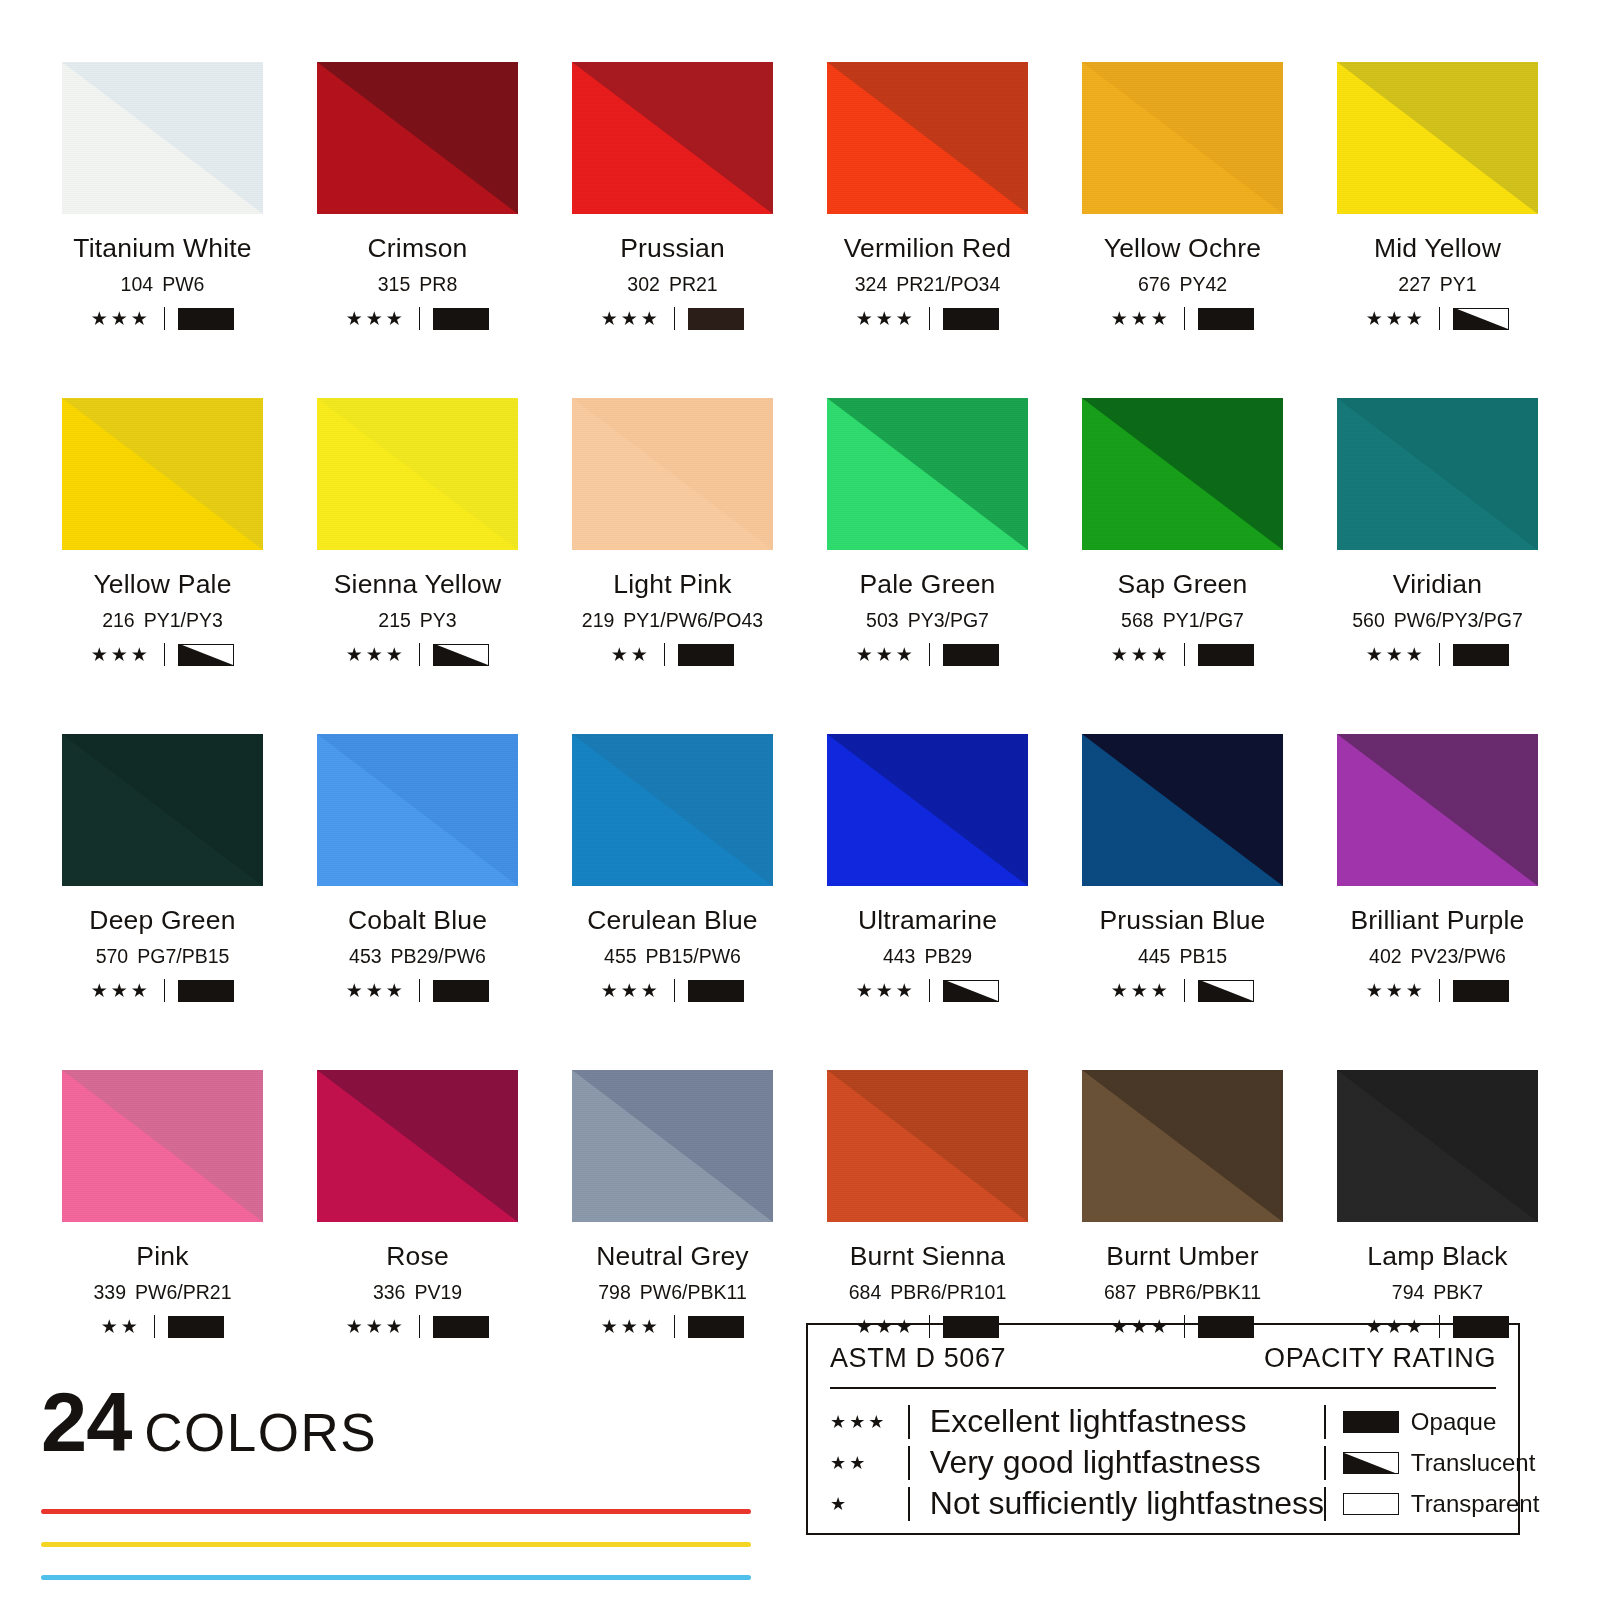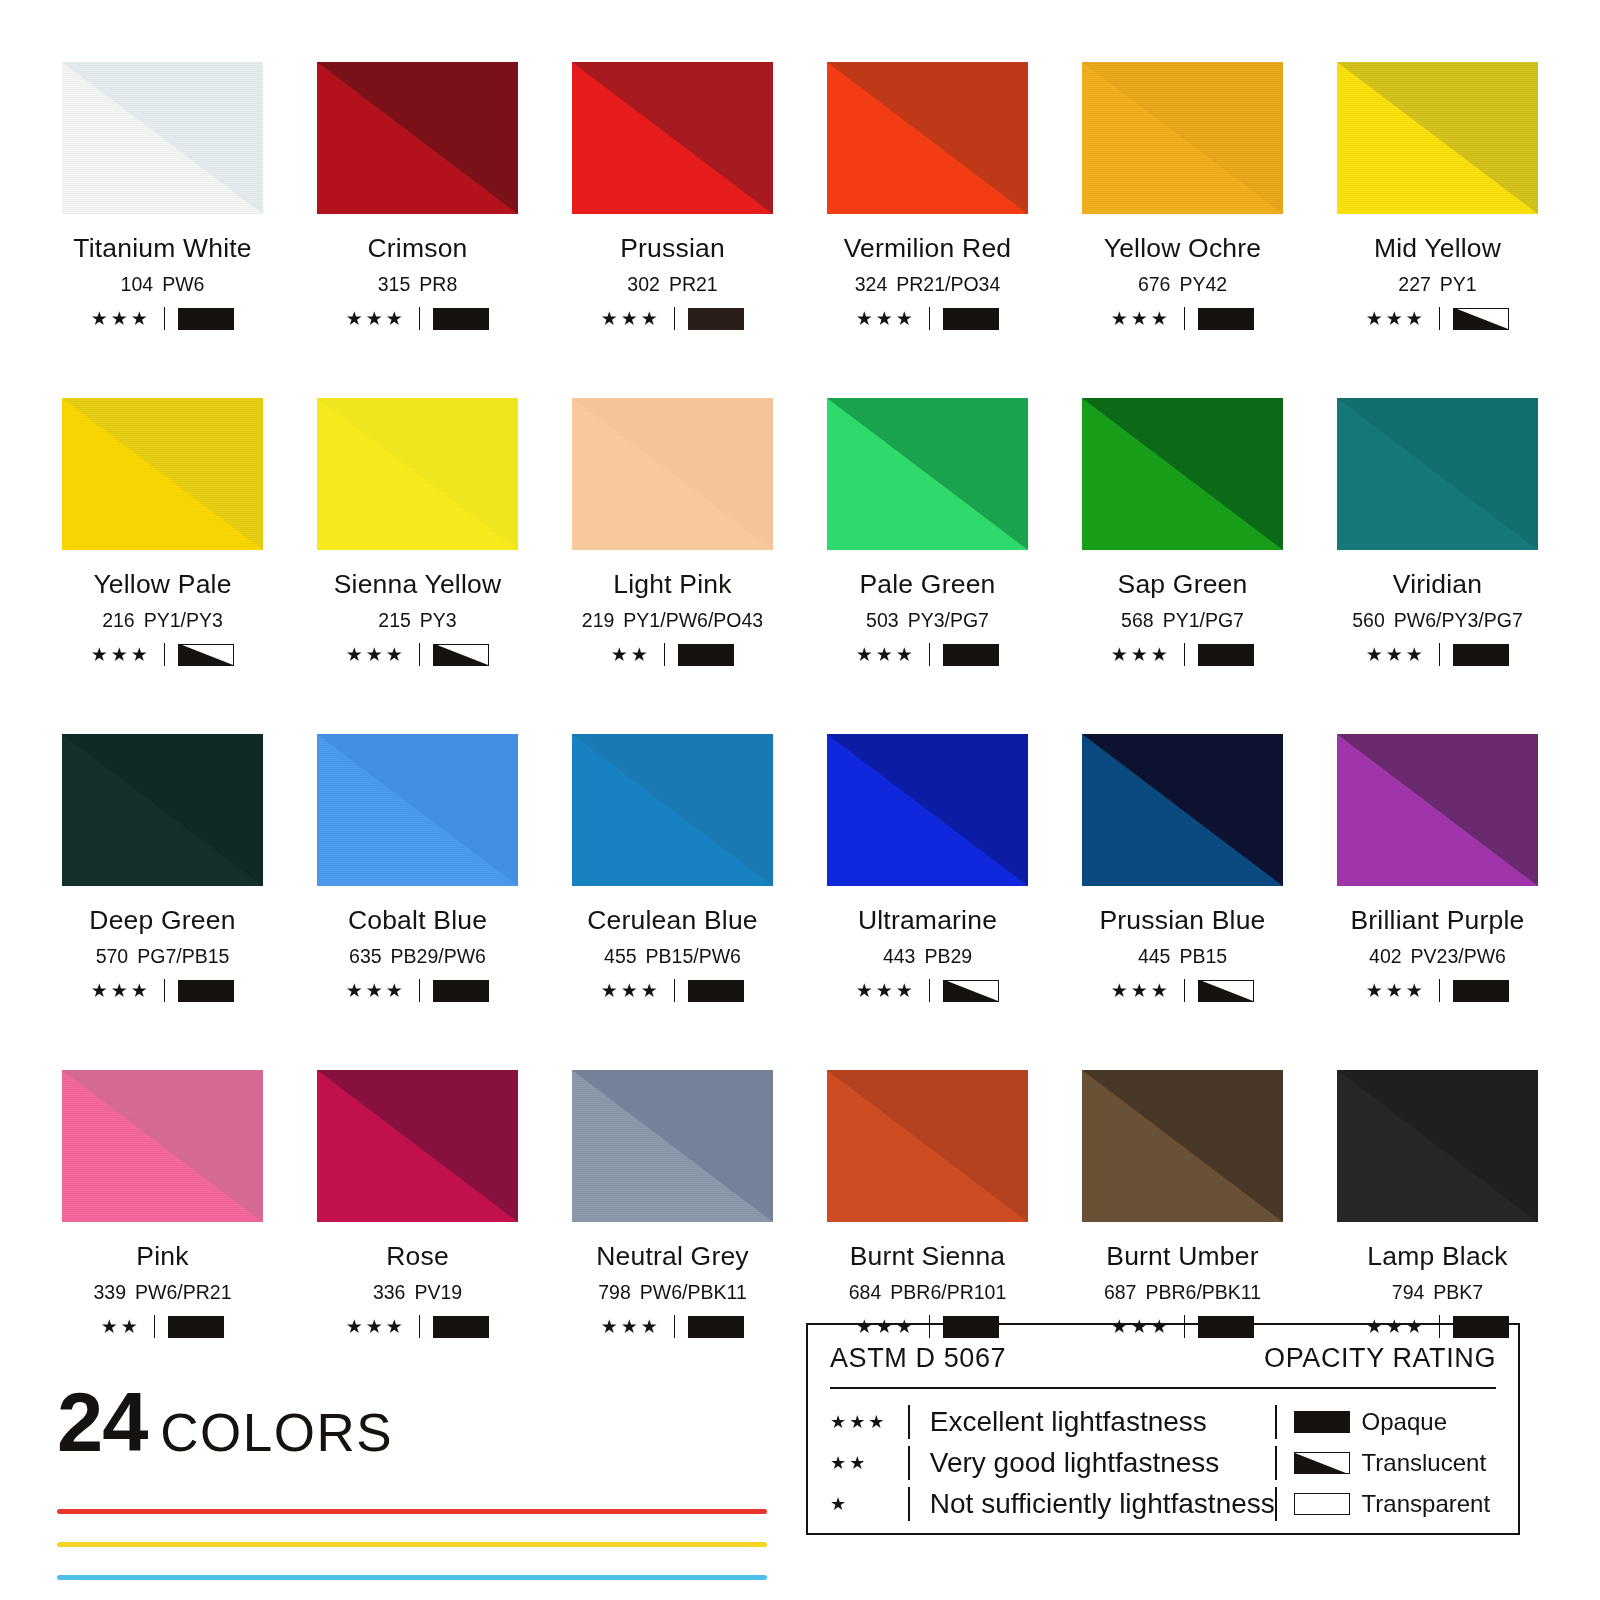--- a/index.html
+++ b/index.html
@@ -73,21 +73,21 @@
   
   .glyph{width:56px;height:22px;display:inline-block;position:relative;}
   .glyph .box{position:absolute;inset:0;border:1.8px solid #15120f;box-sizing:border-box;}
   .glyph.opaque .fill{position:absolute;inset:0;background:#15120f;}
   .glyph.translucent .fill{
     position:absolute;inset:0;background:#15120f;
     clip-path:polygon(0 0,100% 100%,0 100%);
   }
 
   
-  .colors-block{position:absolute;left:57px;top:1386px;width:710px;}
+  .colors-block{position:absolute;left:41px;top:1386px;width:710px;}
   .cnum{
     font-size:83px;font-weight:bold;line-height:.9;
     display:inline-block;vertical-align:baseline;letter-spacing:-1px;
   }
   .cword{
     font-size:53px;line-height:.9;display:inline-block;
     vertical-align:baseline;margin-left:13px;letter-spacing:1.5px;
   }
   .rules{margin-top:48px;}
   .rule{height:5px;width:710px;border-radius:3px;}
@@ -107,21 +107,21 @@
   }
   .legend-hr{height:2.4px;background:#15120f;margin:13px 0 12px 0;}
   .legend-body{display:flex;}
   .lf-col{flex:0 0 434px;}
   .op-col{flex:1;padding-left:0;}
   .lf-row{display:flex;align-items:center;height:41px;}
   .lf-stars{
     width:78px;font-size:18px;letter-spacing:3px;line-height:1;
   }
   .lf-div{width:1.8px;height:34px;background:#15120f;margin-right:20px;}
-  .lf-txt{font-size:28px;white-space:nowrap;}
+  .lf-txt{font-size:32px;white-space:nowrap;}
   .op-row{display:flex;align-items:center;height:41px;}
   .op-div{width:1.8px;height:34px;background:#15120f;margin-right:17px;}
   .op-glyph{width:52px;height:21px;position:relative;margin-right:16px;}
   .op-txt{font-size:24px;white-space:nowrap;}
 </style>
 </head>
 <body>
 
 <div class="sheet">
 
@@ -337,21 +337,21 @@
           </span>
         </div>
       </div>
       <div class="cell">
         <div class="chip">
           <span class="base" style="background:#4b9bf0"></span>
           <span class="shade" style="background:#4391e6"></span>
           <span class="tex"></span>
         </div>
         <div class="cname">Cobalt Blue</div>
-        <div class="ccode"><span class="num">635</span><span>PB29/PW6</span></div>
+        <div class="ccode"><span class="num">453</span><span>PB29/PW6</span></div>
         <div class="cmeta">
           <span class="stars">★★★</span>
           <span class="sep"></span>
           <span class="glyph opaque">
             <span class="fill" style="background:#15120f"></span>
           </span>
         </div>
       </div>
       <div class="cell">
         <div class="chip">

